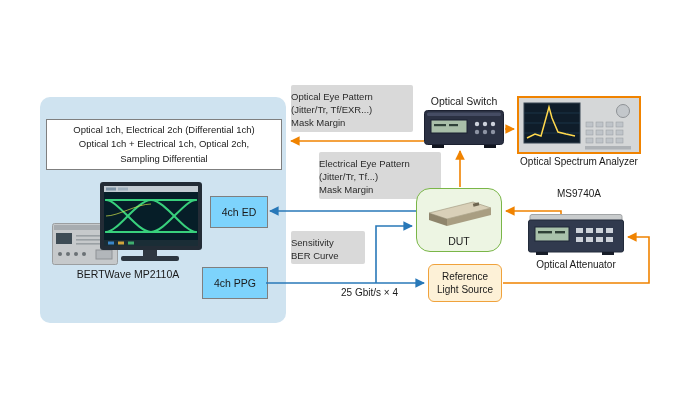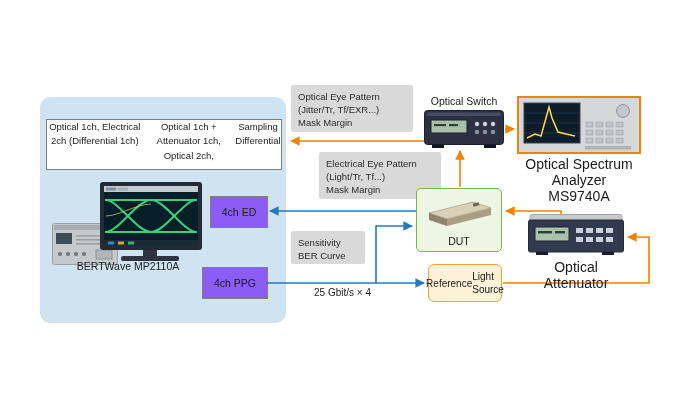--- a/index.html
+++ b/index.html
@@ -3,55 +3,55 @@
 <meta charset="utf-8">
 <style>
   html,body{margin:0;padding:0;background:#ffffff;}
   .canvas{position:relative;width:680px;height:417px;background:#ffffff;
           font-family:"Liberation Sans",sans-serif;color:#1a1a1a;overflow:hidden;}
   .abs{position:absolute;}
 
   .panel{left:40px;top:97px;width:246px;height:226px;background:#cfe3f0;border-radius:10px;z-index:1;}
 
   .spec-box{left:46px;top:119px;width:234px;height:49px;background:#fff;border:1px solid #7f7f7f;
-            display:flex;flex-direction:row;justify-content:center;text-align:center;
+            display:flex;flex-direction:column;justify-content:center;text-align:center;
             font-size:9.5px;line-height:1.5;z-index:2;}
 
-  .io-box{background:#8b5cf6;border:1px solid #7f7f7f;display:flex;align-items:center;justify-content:center;
+  .io-box{background:#7dd3fc;border:1px solid #7f7f7f;display:flex;align-items:center;justify-content:center;
           font-size:10.5px;z-index:2;}
   .ed-box{left:210px;top:196px;width:56px;height:30px;}
   .ppg-box{left:202px;top:267px;width:64px;height:30px;}
 
-  .bw-label{left:40px;top:260px;width:176px;text-align:center;font-size:10.5px;z-index:3;}
-
-  .gray-box{background:#d9d9d9;border-radius:2px;padding:5px 7px;font-size:9.5px;line-height:1.38;
+  .bw-label{left:40px;top:268px;width:176px;text-align:center;font-size:10.5px;z-index:3;}
+
+  .gray-box{background:#d9d9d9;border-radius:2px;padding:5px 0;font-size:9.5px;line-height:1.38;
             color:#2b2b2b;box-sizing:border-box;z-index:2;}
   .gray1{left:291px;top:85px;width:122px;height:47px;}
   .gray2{left:291px;top:152px;width:122px;height:47px;margin-left:28px;}
   .gray3{left:291px;top:231px;width:74px;height:33px;}
 
-  .label{font-size:14px;text-align:center;z-index:4;}
+  .label{font-size:10px;text-align:center;z-index:4;}
   .switch-label{left:412px;top:95px;width:104px;font-size:10.5px;}
   .osa-label1{left:509px;top:156px;width:140px;}
   .osa-label2{left:509px;top:168px;width:140px;margin-top:20px;}
   .att-label{left:524px;top:259px;width:104px;}
-  .bitrate{left:314px;top:287px;width:84px;text-align:left;font-size:10px;z-index:4;}
+  .bitrate{left:314px;top:287px;width:84px;text-align:right;font-size:10px;z-index:4;}
 
   .device{z-index:4;}
   .switch-device{left:424px;top:110px;width:80px;height:38px;}
   .osa-device{left:517px;top:96px;width:124px;height:58px;border:2px solid #f08300;
               box-sizing:border-box;background:#d5d7d8;}
   .att-device{left:528px;top:214px;width:96px;height:42px;}
 
   .dut-box{left:416px;top:188px;width:86px;height:64px;border:1.5px solid #7ab648;background:#edf5e3;
-           border-radius:5px;box-sizing:border-box;z-index:2;}
+           border-radius:14px;box-sizing:border-box;z-index:2;}
   .dut-label{position:absolute;left:0;bottom:4px;width:100%;text-align:center;font-size:10.5px;}
 
   .ref-box{left:428px;top:264px;width:74px;height:38px;border:1.5px solid #f0a23c;background:#fdf1d7;
-           border-radius:6px;box-sizing:border-box;display:flex;flex-direction:row;align-items:center;
+           border-radius:6px;box-sizing:border-box;display:flex;flex-direction:column;align-items:center;
            justify-content:center;font-size:10px;line-height:1.3;z-index:2;}
 
   
   .bw-instrument{left:52px;top:223px;width:66px;height:42px;z-index:2;}
   .bw-monitor{left:100px;top:182px;width:102px;height:68px;background:#232c36;border-radius:3px;
               padding:4px;box-sizing:border-box;z-index:3;}
   .bw-screen{width:94px;height:60px;background:#061e28;display:block;}
   .bw-stand{left:143px;top:250px;width:14px;height:7px;background:#2d3640;z-index:3;}
   .bw-base{left:121px;top:256px;width:58px;height:5px;background:#2d3640;border-radius:2px;z-index:3;}
 
@@ -59,21 +59,21 @@
 </style>
 </head>
 <body>
 
 <div class="canvas">
 
   <div class="abs panel"></div>
 
   <div class="abs spec-box">
     <div>Optical 1ch, Electrical 2ch (Differential 1ch)</div>
-    <div>Optical 1ch + Attenuator 1ch, Optical 2ch,</div>
+    <div>Optical 1ch + Electrical 1ch, Optical 2ch,</div>
     <div>Sampling Differential</div>
   </div>
 
   <div class="abs bw-instrument">
     <svg width="66" height="42">
       <rect x="0.5" y="0.5" width="65" height="41" rx="2" fill="#c6c9cb" stroke="#9b9ea0"></rect>
       <rect x="2" y="2" width="62" height="5" fill="#a7acb0"></rect>
       <rect x="4" y="10" width="16" height="11" fill="#3e4c55"></rect>
       <rect x="24" y="12" width="38" height="1.6" fill="#9aa0a4"></rect>
       <rect x="24" y="16" width="38" height="1.6" fill="#9aa0a4"></rect>
@@ -112,21 +112,21 @@
   <div class="abs io-box ed-box">4ch ED</div>
   <div class="abs io-box ppg-box">4ch PPG</div>
 
   <div class="abs gray-box gray1">
     <div>Optical Eye Pattern</div>
     <div>(Jitter/Tr, Tf/EXR...)</div>
     <div>Mask Margin</div>
   </div>
   <div class="abs gray-box gray2">
     <div>Electrical Eye Pattern</div>
-    <div>(Light/Tr, Tf...)</div>
+    <div>(Jitter/Tr, Tf...)</div>
     <div>Mask Margin</div>
   </div>
   <div class="abs label switch-label">Optical Switch</div>
 
   <div class="abs gray-box gray3">
     <div>Sensitivity</div>
     <div>BER Curve</div>
   </div>
   <div class="abs device switch-device">
     <svg width="80" height="38">

